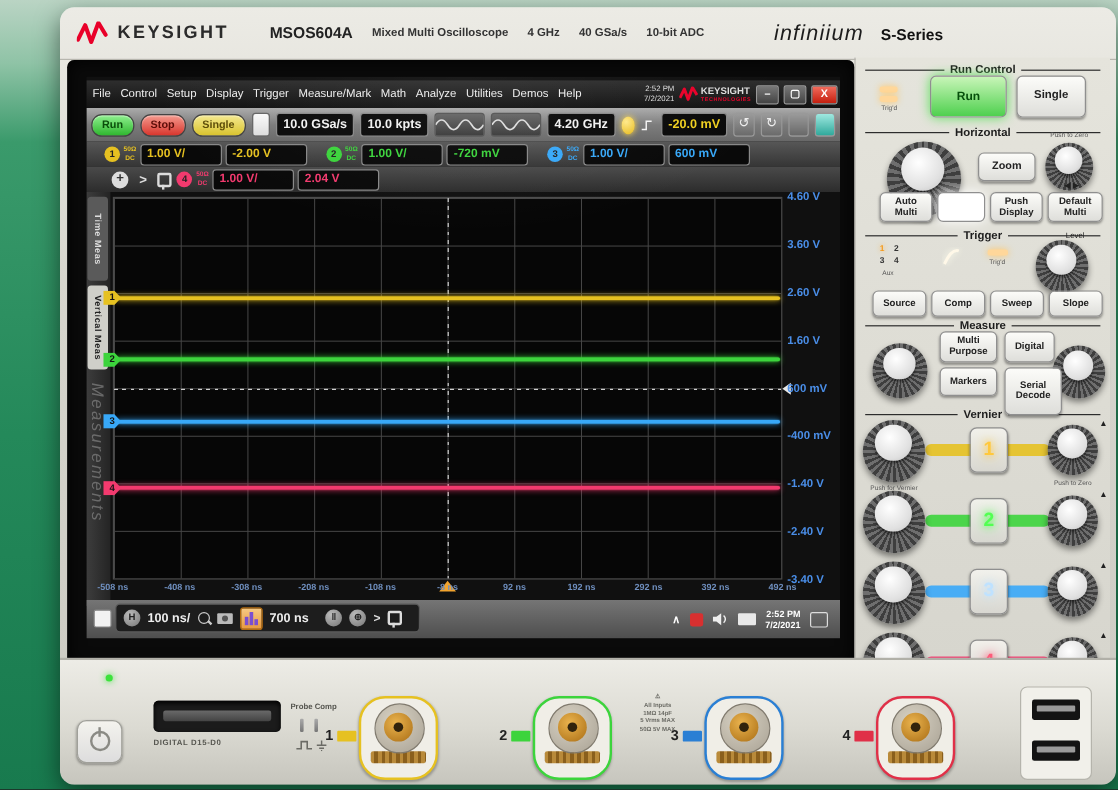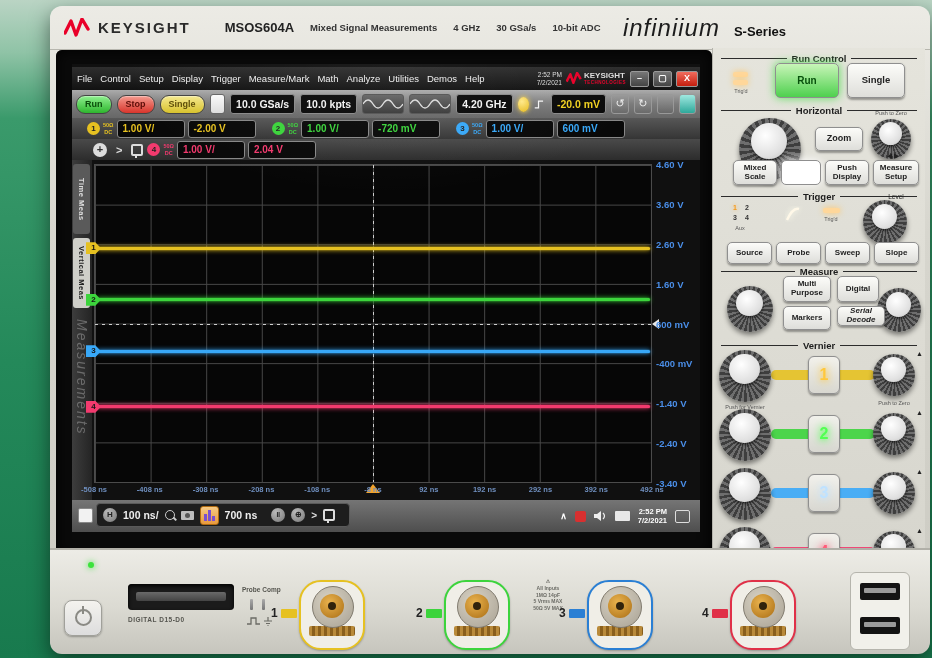--- a/index.html
+++ b/index.html
@@ -9,21 +9,21 @@
   
   .device{position:absolute;left:50px;top:6px;width:880px;height:646px;border-radius:12px;
     background:linear-gradient(180deg,#ecebe5,#d7d6ce 35%,#cbcac2);box-shadow:0 8px 20px rgba(0,0,0,.5);}
   .bezel-top{position:absolute;left:0;top:0;right:0;height:44px;display:flex;align-items:center;padding:0 14px;box-sizing:border-box;border-bottom:1px solid #b7b6ae;}
   .brand-wrap{display:flex;align-items:center;gap:8px;}
   .brand{font-size:15px;font-weight:bold;letter-spacing:2px;color:#2b2b2b;}
   .model{font-size:13px;font-weight:bold;color:#222;margin-left:34px;}
   .model-desc{font-size:9.5px;font-weight:bold;color:#333;margin-left:16px;}
   .spec{font-size:9.5px;font-weight:bold;color:#333;margin-left:16px;}
   .family-wrap{margin-left:auto;display:flex;align-items:baseline;gap:14px;padding-right:130px;}
-  .family{font-size:24px;font-style:italic;color:#1c1c1c;letter-spacing:1px;}
+  .family{font-size:18px;font-style:italic;color:#1c1c1c;letter-spacing:1px;}
   .series{font-size:13px;font-weight:bold;color:#111;}
   
   .screen{position:absolute;left:6px;top:44px;width:656px;height:506px;background:#0a0a0a;border-radius:6px;box-shadow:inset 0 0 14px #000;}
   .lcd{position:absolute;left:16px;top:14px;width:628px;height:468px;background:#101010;overflow:hidden;}
   .glare{position:absolute;inset:0;background:radial-gradient(ellipse 60% 40% at 50% 0%,rgba(255,255,255,.05),transparent 70%);pointer-events:none;z-index:50;}
   
   .menubar{position:absolute;left:0;top:3px;width:100%;height:23px;background:linear-gradient(#2e2e2e,#121212);display:flex;align-items:center;gap:6px;padding-left:5px;box-sizing:border-box;color:#eee;font-size:9.5px;}
   .menu-item{cursor:default;white-space:nowrap;}
   .menu-right{position:absolute;right:2px;top:0;height:100%;display:flex;align-items:center;gap:4px;}
   .menu-clock{font-size:6.5px;line-height:1.2;text-align:right;color:#ddd;}
@@ -145,23 +145,23 @@
   <div class="device">
 
     <div class="bezel-top">
       <div class="brand-wrap">
         <svg width="26" height="20" viewBox="0 0 26 20">
           <polyline points="1,15 7,3 12,17 18,1 24,11" fill="none" stroke="#e90029" stroke-width="3.4" stroke-linejoin="round" stroke-linecap="round"></polyline>
         </svg>
         <span class="brand">KEYSIGHT</span>
       </div>
       <span class="model">MSOS604A</span>
-      <span class="model-desc">Mixed Signal Measurements</span>
+      <span class="model-desc">Mixed Multi Oscilloscope</span>
       <span class="spec">4 GHz</span>
-      <span class="spec">30 GSa/s</span>
+      <span class="spec">40 GSa/s</span>
       <span class="spec">10-bit ADC</span>
       <div class="family-wrap">
         <span class="family">infiniium</span>
         <span class="series">S-Series</span>
       </div>
     </div>
 
     <div class="screen">
       <div class="lcd">
 
@@ -371,24 +371,24 @@
       <div class="hdr" style="top:57px">Horizontal</div>
       <div class="knob" style="left:26px;top:70px;width:62px;height:62px">
           <span class="kcap"></span>
         </div>
       <div class="pbtn" style="left:102px;top:79px;width:48px;height:24px;font-size:9px">Zoom</div>
       <div class="tiny" style="left:150px;top:62px;width:56px">Push to Zero</div>
       <div class="knob" style="left:158px;top:71px;width:40px;height:40px">
           <span class="kcap"></span>
         </div>
       <div class="tiny" style="left:160px;top:104px;width:40px;font-size:7px;color:#222">◀ ▶</div>
-      <div class="pbtn" style="left:20px;top:112px;width:44px;height:25px">Mixed Scale</div>
+      <div class="pbtn" style="left:20px;top:112px;width:44px;height:25px">Auto Multi</div>
       <div class="pbtn lit-white" style="left:68px;top:112px;width:40px;height:25px"></div>
       <div class="pbtn" style="left:112px;top:112px;width:44px;height:25px">Push Display</div>
-      <div class="pbtn" style="left:160px;top:112px;width:46px;height:25px">Measure Setup</div>
+      <div class="pbtn" style="left:160px;top:112px;width:46px;height:25px">Default Multi</div>
 
       <div class="hdr" style="top:143px">Trigger</div>
       <div class="trig-nums" id="trig-nums" style="left:16px;top:155px">
           <div class="lit-num">1</div>
           <div>2</div>
           <div>3</div>
           <div>4</div>
         </div>
       <div class="tiny" style="left:12px;top:177px;width:30px">Aux</div>
       <svg class="slope-glyph" style="left:72px;top:158px" width="26" height="16" viewBox="0 0 26 16">
@@ -407,27 +407,27 @@
           <span class="kcap"></span>
         </div>
       <div id="meas-btns"></div>
       <div class="knob" style="left:164px;top:240px;width:44px;height:44px">
           <span class="kcap"></span>
         </div>
 
       <div class="hdr" style="top:292px">Vernier</div>
       <div id="vert-rows"></div>
     <div class="pbtn" style="left: 14px; top: 194px; width: 45px; height: 22px;">Source</div>
-        <div class="pbtn" style="left: 63px; top: 194px; width: 45px; height: 22px;">Probe</div>
+        <div class="pbtn" style="left: 63px; top: 194px; width: 45px; height: 22px;">Comp</div>
         <div class="pbtn" style="left: 112px; top: 194px; width: 45px; height: 22px;">Sweep</div>
         <div class="pbtn" style="left: 161px; top: 194px; width: 45px; height: 22px;">Slope</div>
         <div class="pbtn" style="left: 70px; top: 228px; width: 48px; height: 26px;">Multi Purpose</div>
         <div class="pbtn" style="left: 124px; top: 228px; width: 42px; height: 26px;">Digital</div>
         <div class="pbtn" style="left: 70px; top: 258px; width: 48px; height: 24px;">Markers</div>
-        <div class="pbtn" style="left: 124px; top: 258px; width: 48px; height: 20px; font-style: italic;">Serial Decode</div>
+        <div class="pbtn" style="left: 124px; top: 258px; width: 48px; height: 40px;">Serial Decode</div>
         <div class="ch-stripe" style="left: 58px; top: 322px; width: 104px; background: rgb(230, 193, 33);"></div>
         <div class="knob" style="left: 6px; top: 302px; width: 52px; height: 52px;">
           <span class="kcap"></span>
         </div>
         <div class="chbtn" style="left: 95px; top: 308px; color: rgb(255, 200, 60); text-shadow: rgb(255, 200, 60) 0px 0px 6px, rgb(255, 200, 60) 0px 0px 12px;">1</div>
         <div class="knob" style="left: 160px; top: 306px; width: 42px; height: 42px;">
           <span class="kcap"></span>
         </div>
         <div class="varrow" style="left: 203px; top: 302px;">▲</div>
         <div class="tiny" style="left: 2px; top: 356px; width: 60px;">Push for Vernier</div>

